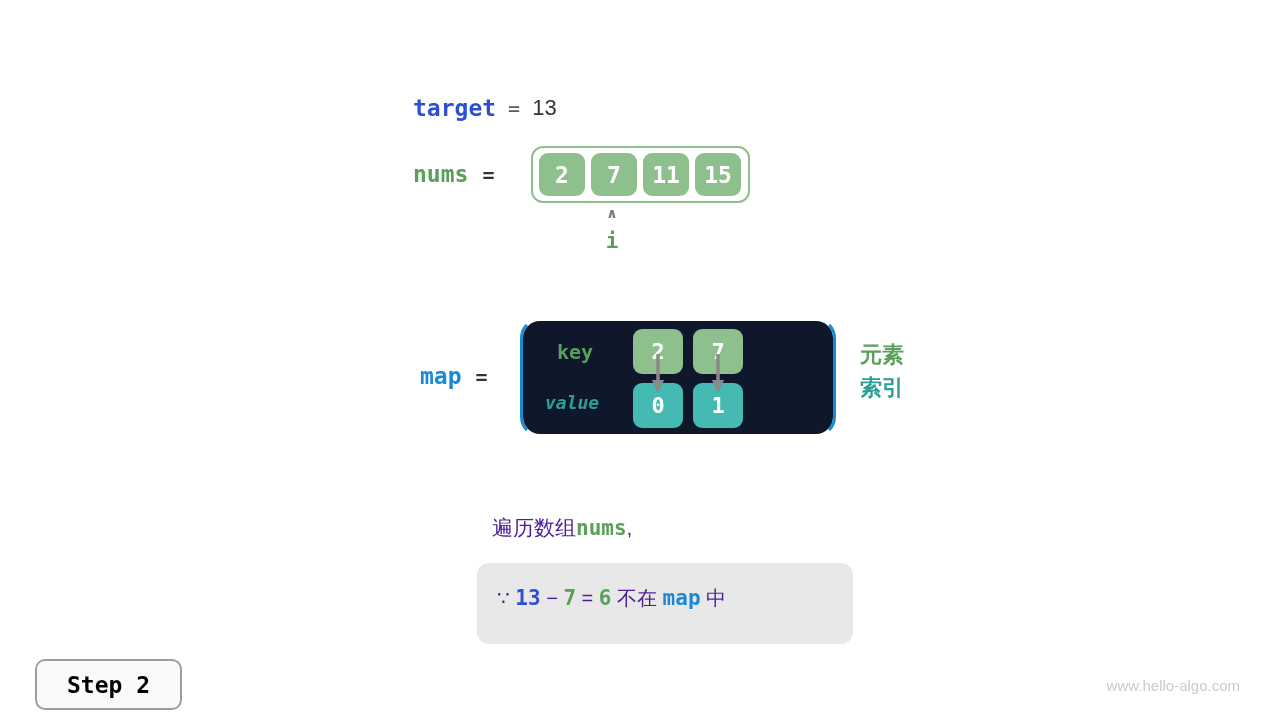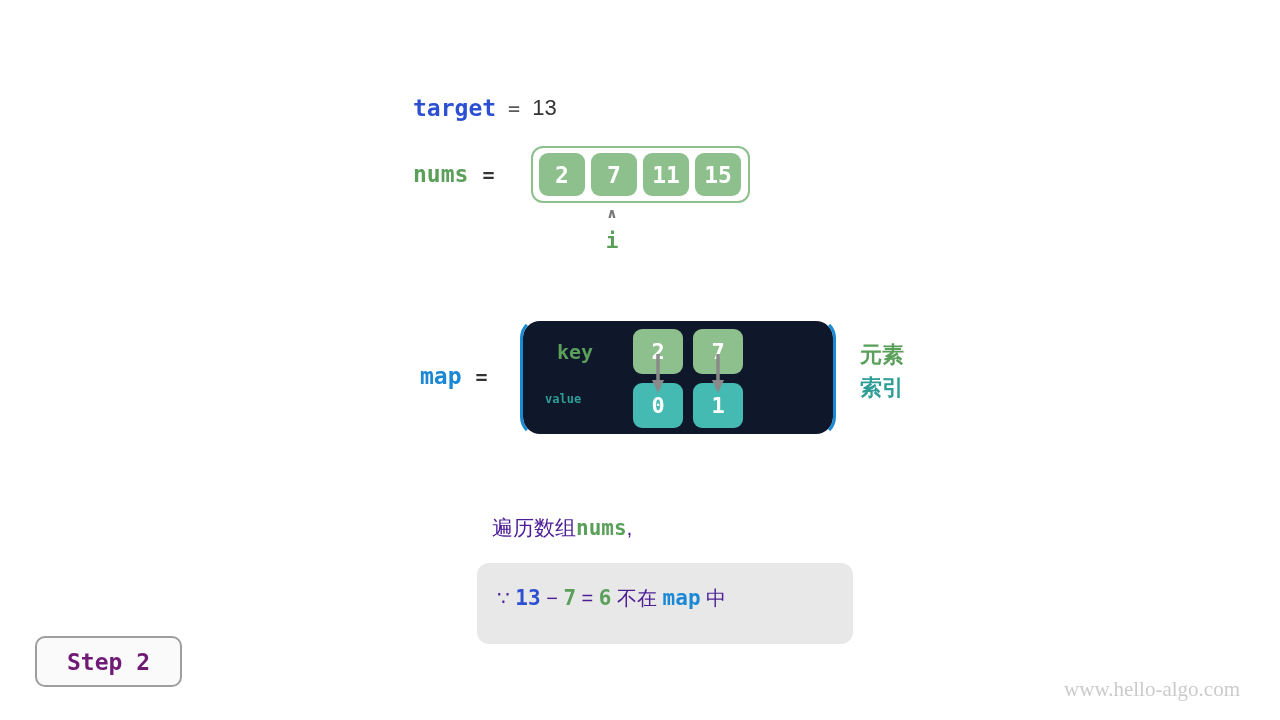--- a/index.html
+++ b/index.html
@@ -43,21 +43,21 @@
   
   .map-label-row{left:420px;top:363px;display:flex;align-items:baseline;gap:14px;}
   .map-box{
     left:520px;top:318px;width:316px;height:119px;box-sizing:border-box;
     background:#0f172a;background-clip:padding-box;
     border:3px solid transparent;border-left-color:#1989d4;border-right-color:#1989d4;
     border-radius:20px;
   }
   .map-inner{position:relative;width:100%;height:100%;}
   .key-label{left:34px;top:19px;font-size:20px;}
-  .value-label{left:22px;top:71px;font-size:12px;}
+  .value-label{left:22px;top:71px;font-size:18px;font-style:italic;}
   .map-cell{
     position:absolute;width:50px;height:45px;border-radius:9px;
     color:#fff;font-size:22px;font-family:"DejaVu Sans Mono","Liberation Mono",monospace;
     font-weight:bold;display:flex;align-items:center;justify-content:center;
   }
   .key-cell{background:#8dc08d;top:8px;}
   .value-cell{background:#44bab3;top:62px;}
   .cell-col-0{left:110px;} .cell-col-1{left:170px;}
   .kv-arrow{position:absolute;top:33px;width:14px;height:40px;}
   .kv-arrow-0{left:128px;} .kv-arrow-1{left:188px;}
@@ -71,30 +71,30 @@
   .note-box{
     left:477px;top:563px;width:376px;height:81px;box-sizing:border-box;
     background:#e8e8e8;border-radius:12px;padding:17px 20px;
     font-size:20px;line-height:36px;
   }
   .note-box .code{font-size:21px;}
   .note-line{white-space:nowrap;}
 
   
   .step-badge{
-    left:35px;top:636px;width:147px;height:51px;box-sizing:border-box;
+    left:35px;top:659px;width:147px;height:51px;box-sizing:border-box;
     border:2px solid #9e9e9e;border-radius:10px;background:#fafafa;
     display:flex;align-items:center;justify-content:center;
-    font-size:23px;color:#701a75;
+    font-size:23px;color:#000000;
   }
 
   
   .watermark{
-    right:40px;top:677px;font-family:Liberation Serif, serif;
-    font-size:21px;color:#cbcbcb;
+    right:40px;top:677px;font-family:Liberation Sans, sans-serif;
+    font-size:15px;color:#cbcbcb;
   }
 </style>
 </head>
 <body>
 
 <div class="stage">
 
   <div class="abs target-row">
     <span class="code c-royal target-label">target</span>
     <span class="target-eq">=</span>

